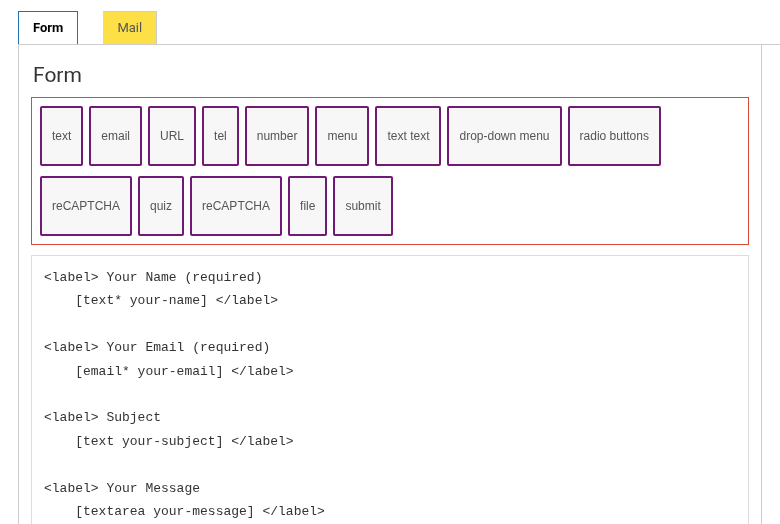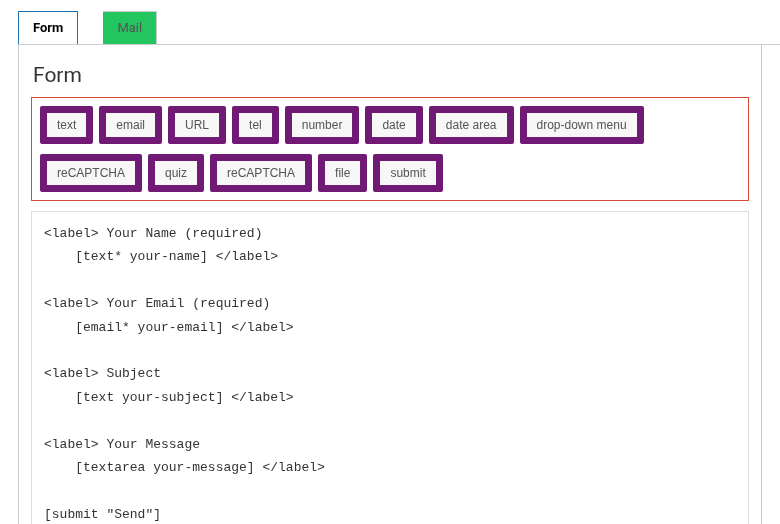--- a/index.html
+++ b/index.html
@@ -15,21 +15,21 @@
     .tab-nav {
       display: flex;
       list-style: none;
       border-bottom: 1px solid #ccc;
       margin: 10px 0 0 18px;
       position: relative;
       top: 1px;
     }
     .tab-nav li {
       margin: 0;
-      background: #22c55e;
+      background: #fde047;
       border: 1px solid #ccc;
       border-bottom: none;
       padding: 8px 14px;
       cursor: pointer;
       color: #555;
       border-left: none;
     }
     .tab-nav li:first-child { border-left: 1px solid #ccc; }
     .tab-nav li.active {
       background: #fff;
@@ -65,23 +65,23 @@
       padding: 8px 8px 4px;
       margin-bottom: 10px;
     }
     .tag-row {
       display: flex;
       flex-wrap: wrap;
       gap: 6px;
     }
     .tag-btn {
       background: #f7f7f7;
-      border: 7px solid #701a75;
+      border: 2px solid #701a75;
       color: #555;
-      padding: 5px 10px;
+      padding: 21px 10px;
       font-size: 12px;
       cursor: pointer;
       border-radius: 2px;
       margin-bottom: 4px;
     }
 
     .code-area {
       width: 100%;
       min-height: 340px;
       border: 1px solid #ddd;
@@ -106,23 +106,24 @@
 <div class="panel">
   <h2 class="section-title">Form</h2>
 
   <div class="tag-box">
     <div class="tag-row">
         <button type="button" class="tag-btn">text</button>
         <button type="button" class="tag-btn">email</button>
         <button type="button" class="tag-btn">URL</button>
         <button type="button" class="tag-btn">tel</button>
         <button type="button" class="tag-btn">number</button>
-        <button type="button" class="tag-btn">date</button>
-        <button type="button" class="tag-btn">date area</button>
+        <button type="button" class="tag-btn">menu</button>
+        <button type="button" class="tag-btn">text text</button>
         <button type="button" class="tag-btn">drop-down menu</button>
+        <button type="button" class="tag-btn">radio buttons</button>
         <button type="button" class="tag-btn">reCAPTCHA</button>
         <button type="button" class="tag-btn">quiz</button>
         <button type="button" class="tag-btn">reCAPTCHA</button>
         <button type="button" class="tag-btn">file</button>
         <button type="button" class="tag-btn">submit</button>
       </div>
   </div>
 
   <textarea class="code-area" style="">&lt;label&gt; Your Name (required)
     [text* your-name] &lt;/label&gt;

